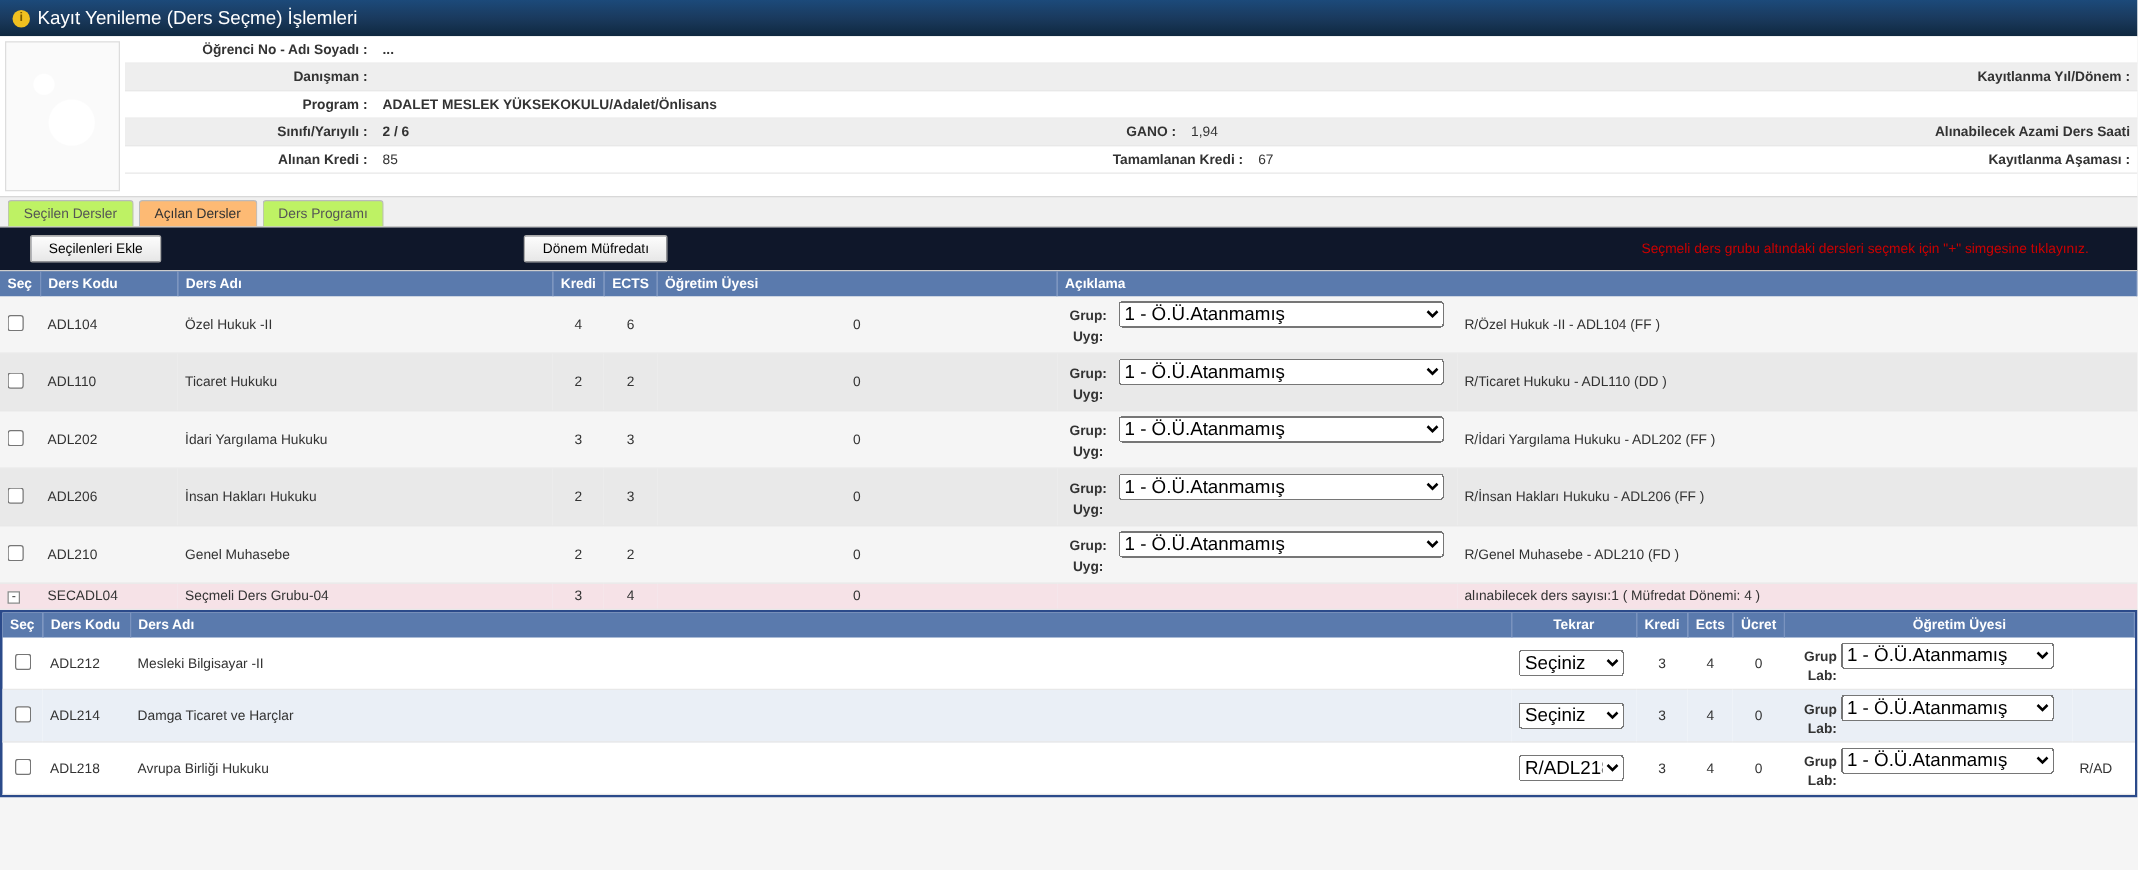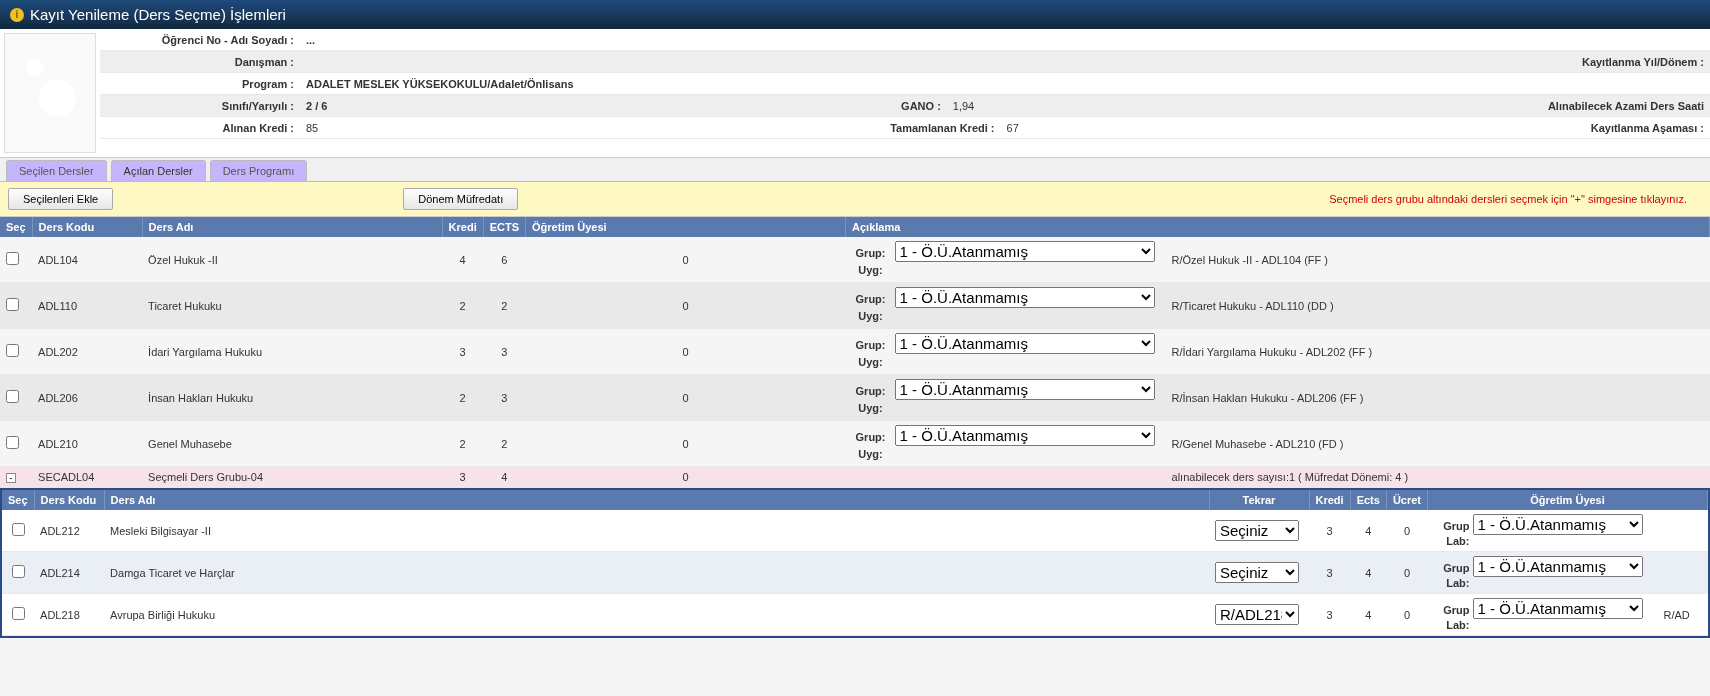--- a/index.html
+++ b/index.html
@@ -12,24 +12,24 @@
     radial-gradient(circle at 30% 25%, #fff 8px, transparent 9px),
     radial-gradient(circle at 60% 55%, #fff 18px, transparent 19px); }
   .info-grid { flex:1; }
   .info-row { display:flex; min-height:22px; align-items:center; border-bottom:1px solid #e8e8e8; font-size:11px;justify-content:center; }
   .info-row:nth-child(even){ background:#eeeeee; }
   .info-row .lbl { text-align:right; font-weight:bold; padding:3px 6px; white-space:nowrap; }
   .info-row .val { padding:3px 6px; font-weight:bold; }
   .info-row .spacer { flex:1; }
 
   .tabs { display:flex; gap:4px; background:#f0f0f0; padding:2px 6px 0 6px; border-bottom:1px solid #bbb; }
-  .tab { background:#c4b5fd; border:1px solid #bbb; border-bottom:none; padding:4px 12px; font-size:11px; border-radius:3px 3px 0 0; cursor:pointer; }
-  .tab.inactive { background:#c4b5fd; color:#555; }
-
-  .toolbar { display:flex; align-items:center; gap:10px; padding:6px 8px; background:#fef9c3; border-bottom:1px solid #ccc; }
+  .tab { background:#fdba74; border:1px solid #bbb; border-bottom:none; padding:4px 12px; font-size:11px; border-radius:3px 3px 0 0; cursor:pointer; }
+  .tab.inactive { background:#bef264; color:#555; }
+
+  .toolbar { display:flex; align-items:center; gap:10px; padding:6px 24px; background:#0f172a; border-bottom:1px solid #ccc; }
   .btn { background:linear-gradient(#fdfdfd,#e7e7e7); border:1px solid #aaa; padding:4px 14px; font-size:11px; border-radius:2px; cursor:pointer; }
   .toolbar .hint { color:#c00; margin-left:auto; margin-right:15px; }
 
   table { width:100%; border-collapse:collapse; font-size:11px; }
   th { background:#5a7aad; color:#fff; font-weight:bold; text-align:left; padding:4px 6px; border-right:1px solid #7a93bf; }
   td { padding:4px 6px; border-bottom:1px solid #e8e8e8; vertical-align:middle; }
   tbody tr:nth-child(even) td { background:#e9e9e9; }
   .grp-cell { line-height:16px; }
   .grp-cell .l { font-weight:bold; display:inline-block; width:40px; text-align:center; padding-right:2px; }
   select { font-size:15px; }

